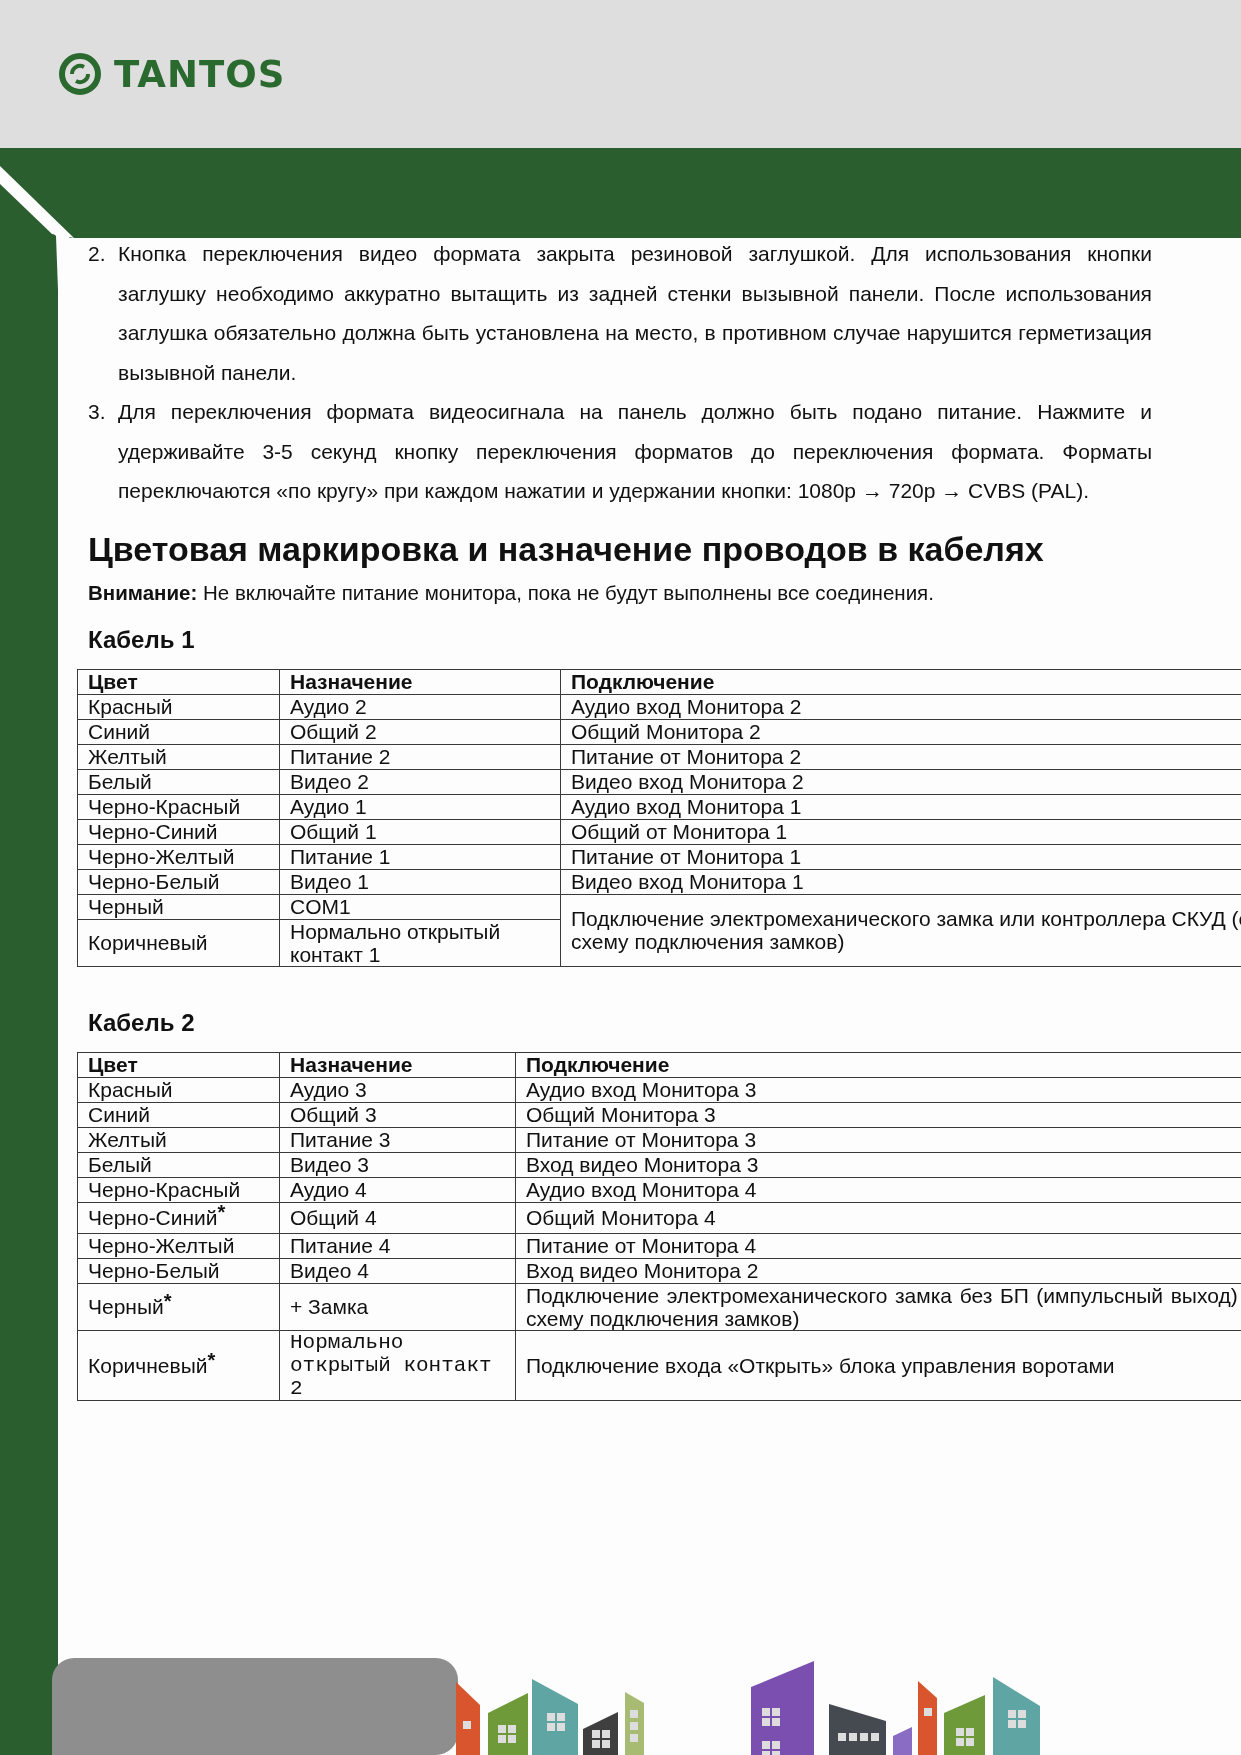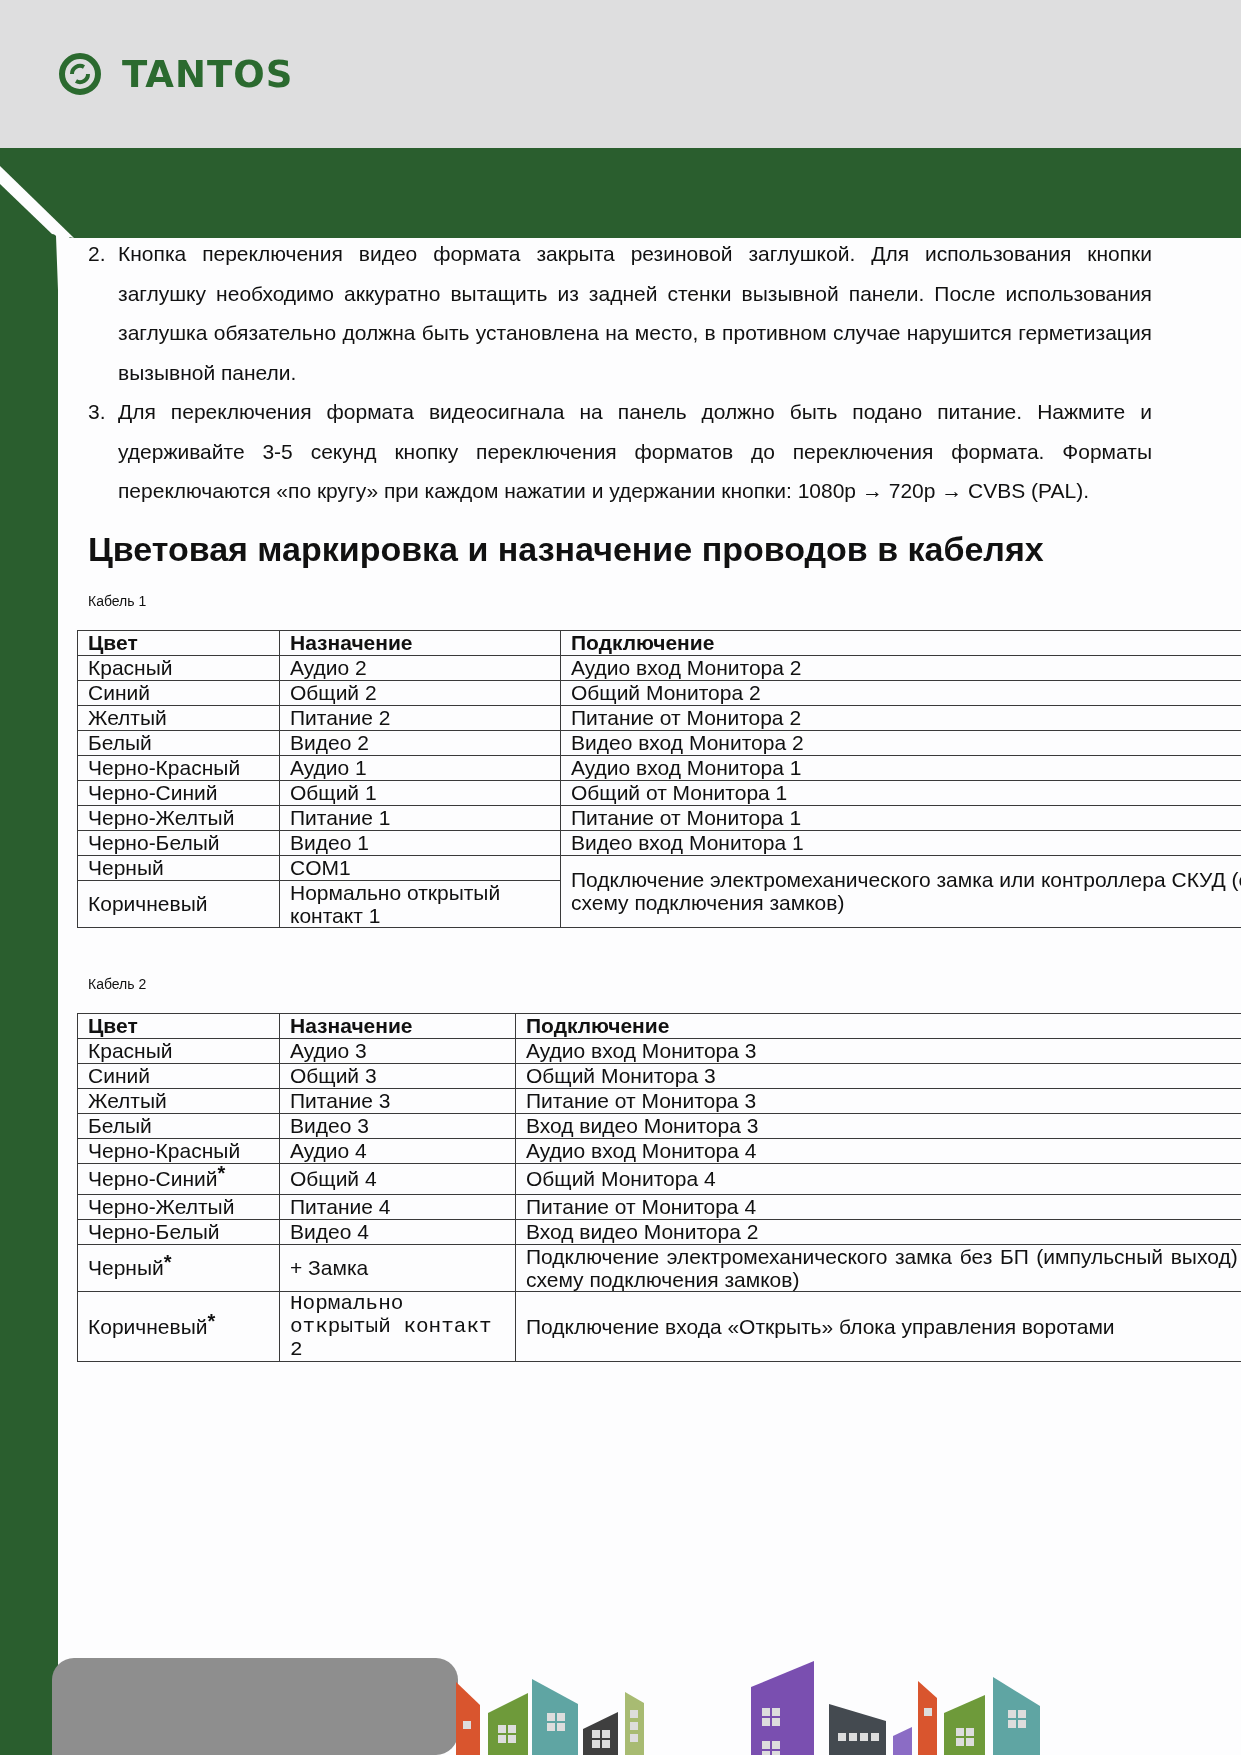--- a/index.html
+++ b/index.html
@@ -1,28 +1,28 @@
 <!DOCTYPE html>
 <html><head>
 <meta charset="utf-8">
 <style>
   html, body { margin:0; padding:0; }
   body { width:1241px; height:1755px; position:relative; overflow:hidden; background:#fdfdfe; font-family:"Liberation Sans", sans-serif; color:#111; }
   .header { position:absolute; left:0; top:0; width:1241px; height:148px; background:#dededf; }
-  .logo { position:absolute; left:58px; top:52px; display:flex; align-items:center; gap:20px; }
+  .logo { position:absolute; left:58px; top:52px; display:flex; align-items:center; gap:12px; }
   .logo-text { font-family:"DejaVu Sans", sans-serif; font-weight:bold; font-size:37px; color:#2b6a2f; letter-spacing:1px; }
   .deco { position:absolute; left:0; top:0; }
   .content { position:absolute; left:88px; top:234px; width:1064px; }
   ol.list { margin:0; padding:0; list-style:none; }
   ol.list li { position:relative; padding-left:30px; font-size:21px; line-height:39.5px; text-align:justify; }
   ol.list li .num { position:absolute; left:0; top:0; }
   h2 { font-size:34px; font-weight:bold; margin:20px 0 0 0; line-height:36px; }
   .note { font-size:20.5px; margin-top:13px; line-height:26px; }
   .note b { font-weight:bold; }
-  .subhead { font-size:14px; font-weight:normal; margin-top:20px; line-height:28px; }
+  .subhead { font-size:24px; font-weight:bold; margin-top:20px; line-height:28px; }
   table { border-collapse:collapse; font-size:21px; margin-left:-11px; width:1217px; }
   td, th { border:1.5px solid #3a3a3a; padding:0 10px; text-align:left; vertical-align:middle; line-height:23px; }
   th { font-weight:bold; height:24px; }
   td { height:24px; }
   td.just { text-align:justify; text-align-last:left; }
   sup.star { font-size:20px; font-weight:bold; vertical-align:6px; line-height:0; }
   .t1 { margin-top:15px; }
   .t2 { margin-top:15px; }
   .bottom { position:absolute; left:0; top:1600px; }
 </style>
@@ -50,20 +50,21 @@
 </svg>
 
 <div class="content">
   <ol class="list">
     <li><span class="num">2.</span><span>Кнопка переключения видео формата закрыта резиновой заглушкой. Для использования кнопки заглушку необходимо аккуратно вытащить из задней стенки вызывной панели. После использования заглушка обязательно должна быть установлена на место, в противном случае нарушится герметизация вызывной панели.</span></li>
     <li><span class="num">3.</span><span>Для переключения формата видеосигнала на панель должно быть подано питание. Нажмите и удерживайте 3-5 секунд кнопку переключения форматов до переключения формата. Форматы переключаются «по кругу» при каждом нажатии и удержании кнопки: 1080p → 720p → CVBS (PAL).</span></li>
   </ol>
 
   <h2>Цветовая маркировка и назначение проводов в кабелях</h2>
 
+  <div class="note"><b>Внимание:</b><span> Не включайте питание монитора, пока не будут выполнены все соединения.</span></div>
 
   <div class="subhead">Кабель 1</div>
 
   <table class="t1">
     <colgroup>
         <col style="width:202px">
         <col style="width:281px">
         <col>
       </colgroup>
     <tbody>

